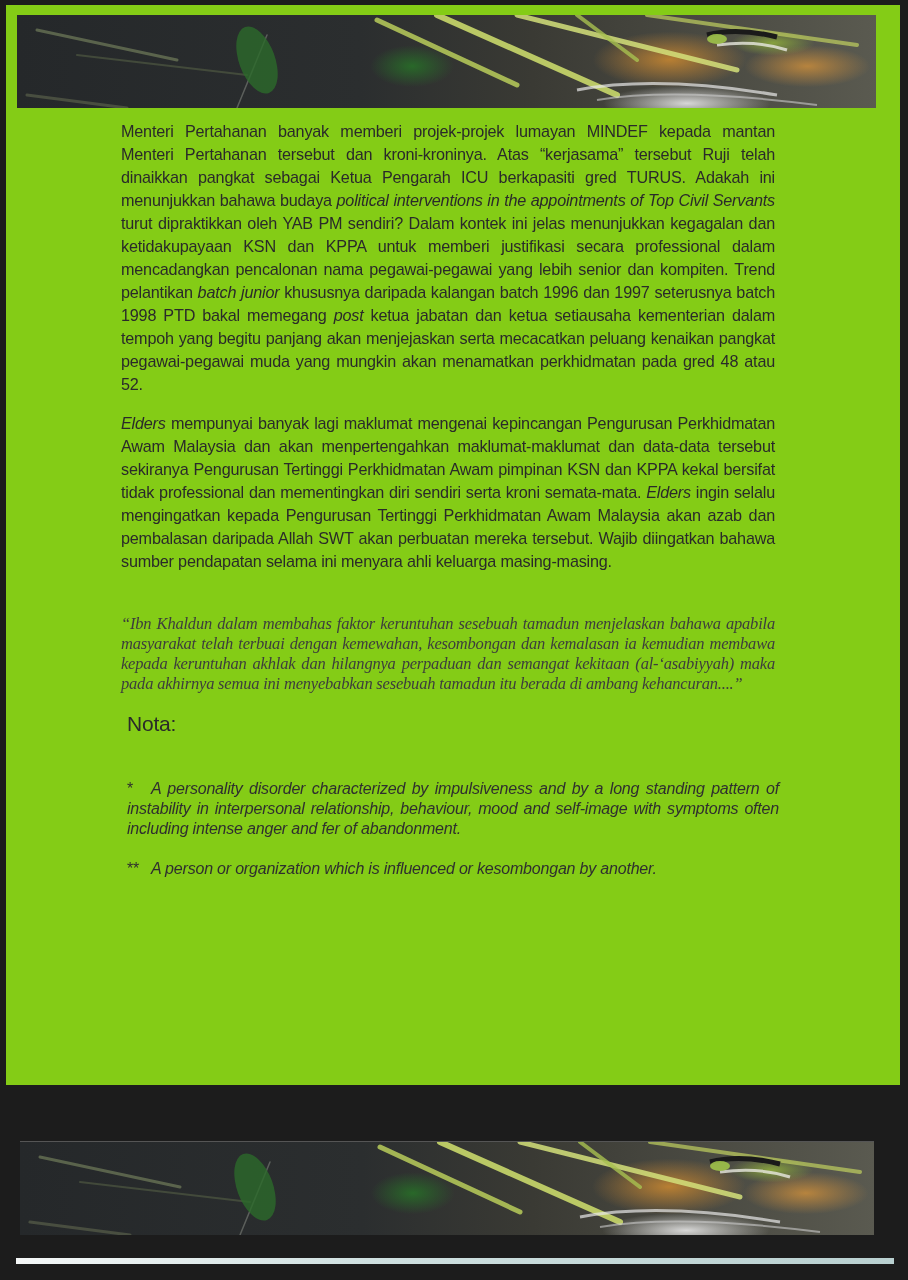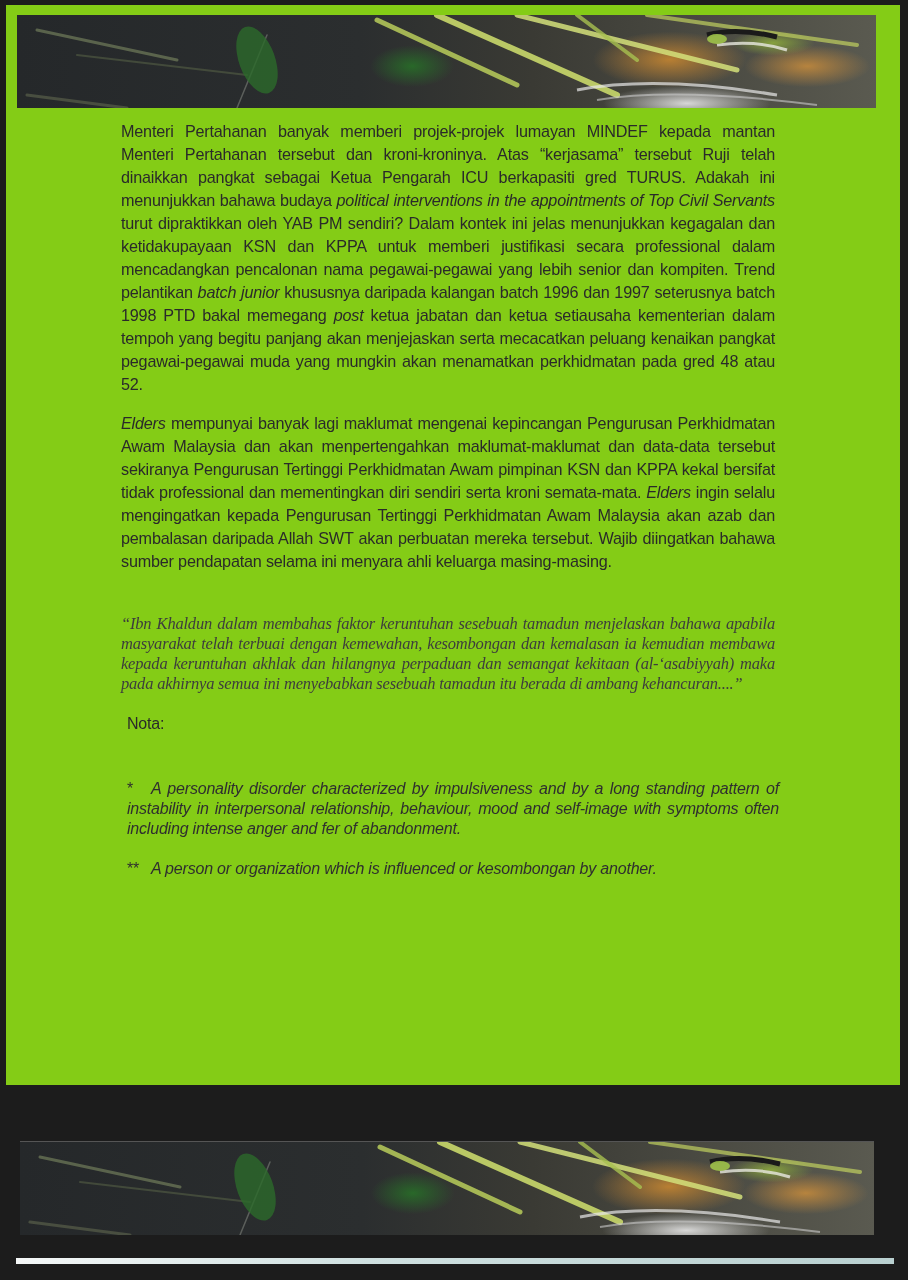--- a/index.html
+++ b/index.html
@@ -72,21 +72,21 @@
     .closing {
       font-family: "Liberation Serif", serif;
       font-style: italic;
       font-size: 26px;
       color: #2b2b2b;
       margin: 41px 0 0 6px;
       letter-spacing: 0.2px;
     }
     .nota {
       margin: 18px 0 0 6px;
-      font-size: 16px;
+      font-size: 21px;
     }
     .footnotes {
       margin: 44px 8px 0 6px;
       width: 652px;
       font-style: italic;
       font-size: 16px;
       line-height: 20px;
       color: #2f2f2f;
     }
     .footnote { text-align: justify; margin: 0 0 20px 0; }

